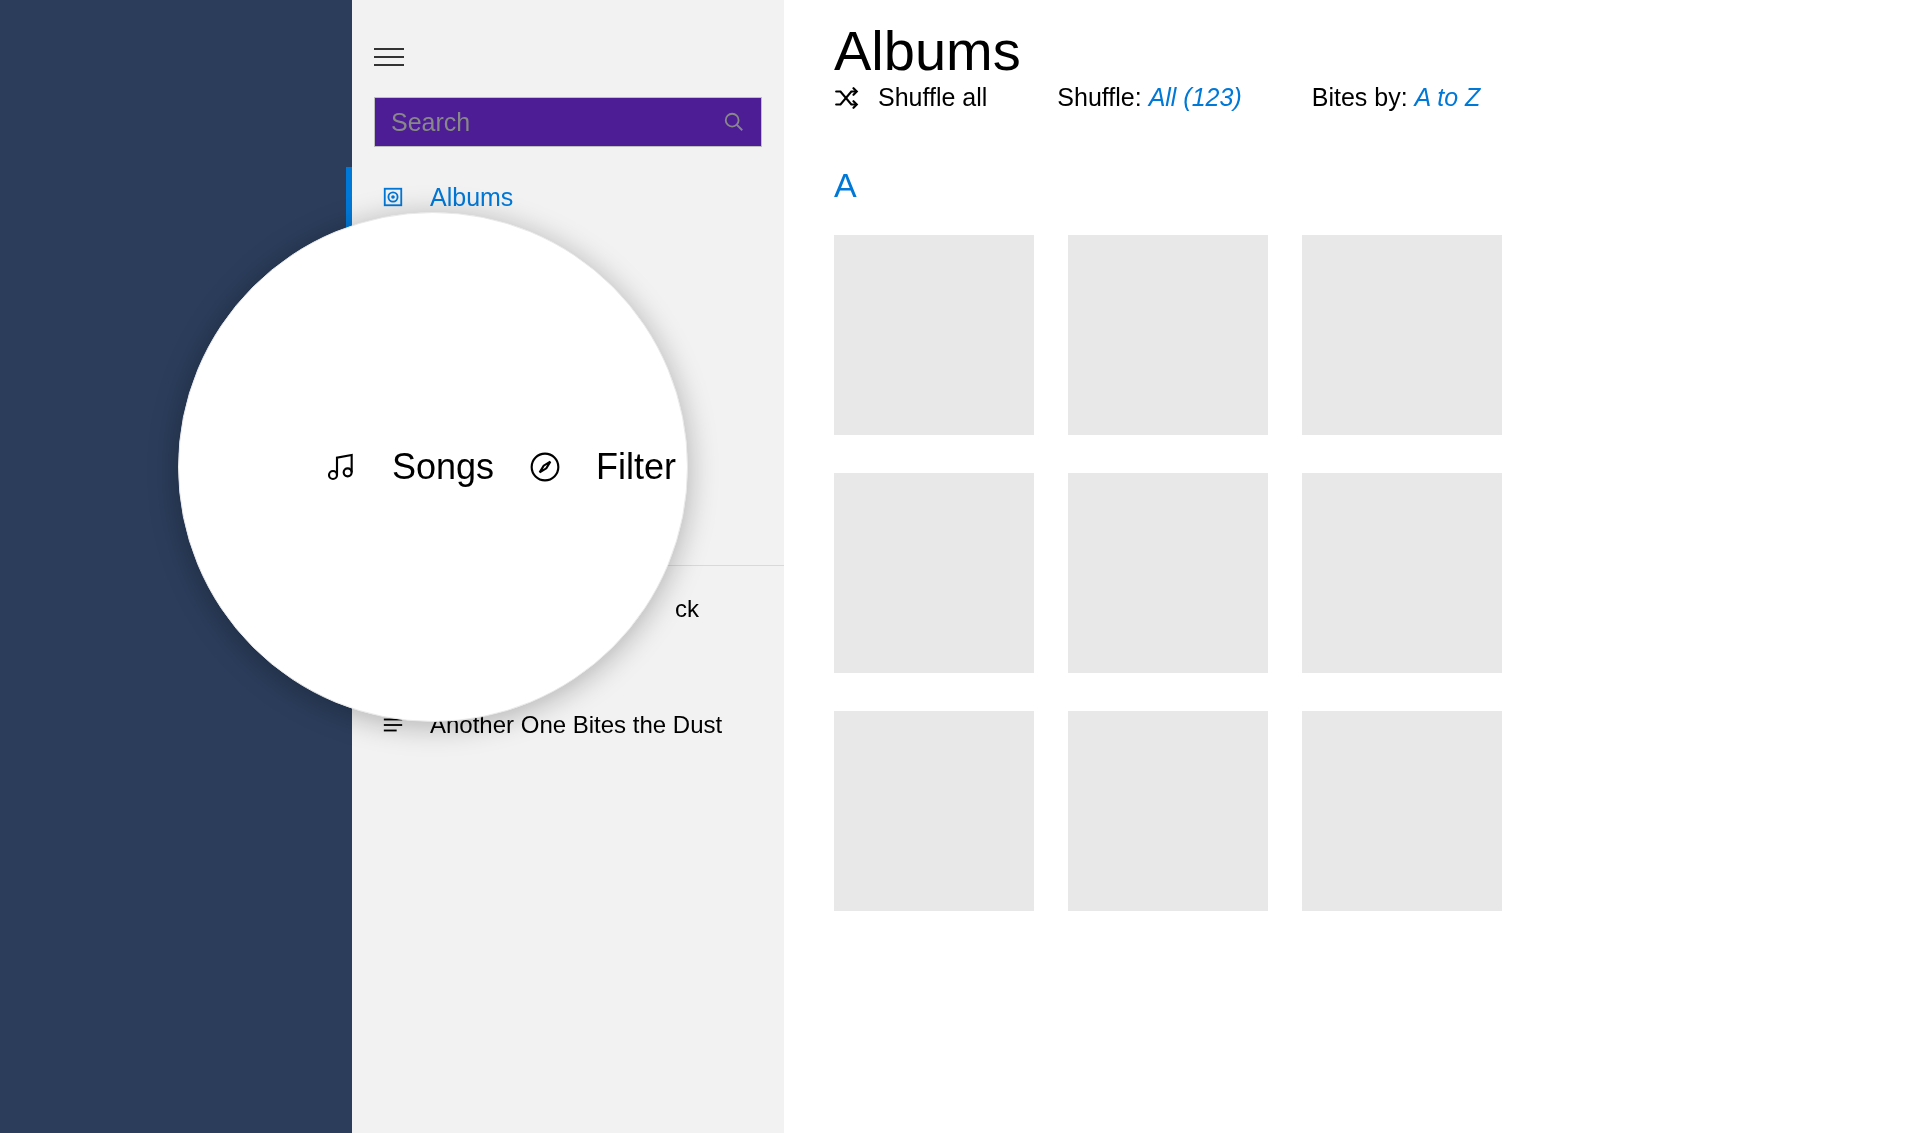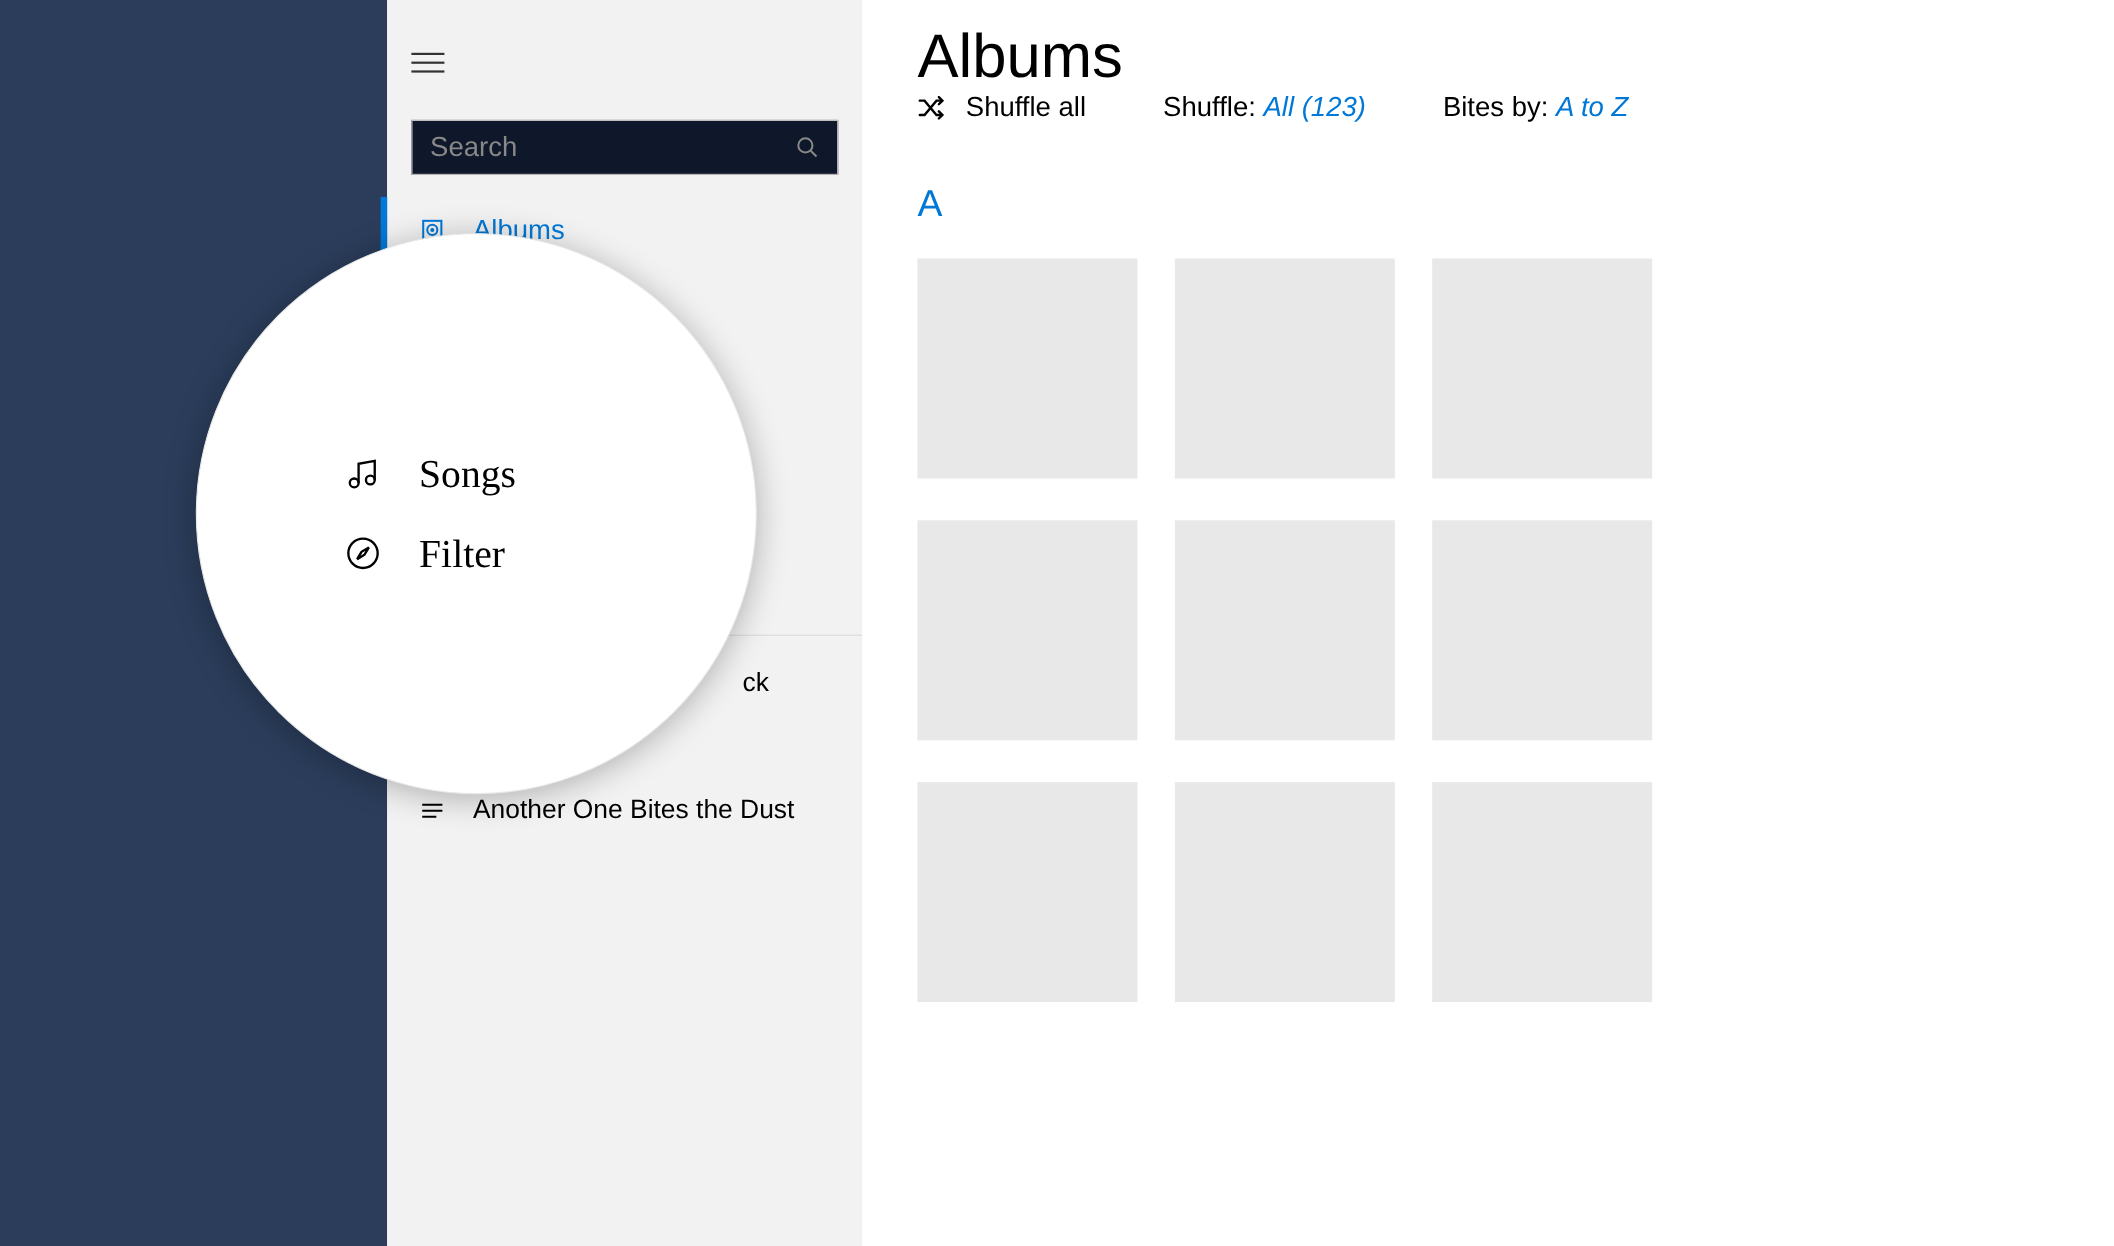--- a/index.html
+++ b/index.html
@@ -34,24 +34,24 @@
     display: flex; flex-direction: column;
     justify-content: center; gap: 6px;
     cursor: pointer;
   }
   .hamburger span {
     display: block; width: 30px; height: 2px;
     background: #333;
   }
 
   .search-box {
-    margin: 30px 22px 0 22px;
+    margin: 18px 22px 0 22px;
     height: 50px;
     border: 1px solid #bfbfbf;
-    background: #0f172a;
+    background: #4c1d95;
     display: flex; align-items: center;
     padding: 0 16px;
     color: #888;
     font-size: 25px;
   }
   .search-box .placeholder { flex: 1; color: #888; }
   .search-box .search-icon { color: #888; }
 
   .nav-list { margin-top: 20px; }
   .nav-item {
@@ -146,25 +146,24 @@
 
   
   .lens {
     position: absolute;
     left: 178px; top: 212px;
     width: 510px; height: 510px;
     border-radius: 50%;
     background: #ffffff;
     box-shadow: 0 4px 30px rgba(0,0,0,0.28);
     border: 1px solid #e9e9e9;
-    display: flex; flex-direction: column;
+    display: flex; flex-direction: row;
     justify-content: center;
     padding-left: 130px;
     gap: 30px;
-    font-family: Liberation Serif, serif;
   }
   .lens-item {
     display: flex; align-items: center;
     font-size: 36px; color: #000;
     cursor: pointer;
   }
   .lens-item .icon-slot {
     width: 42px;
     margin-right: 30px;
     display: inline-flex; justify-content: center;

